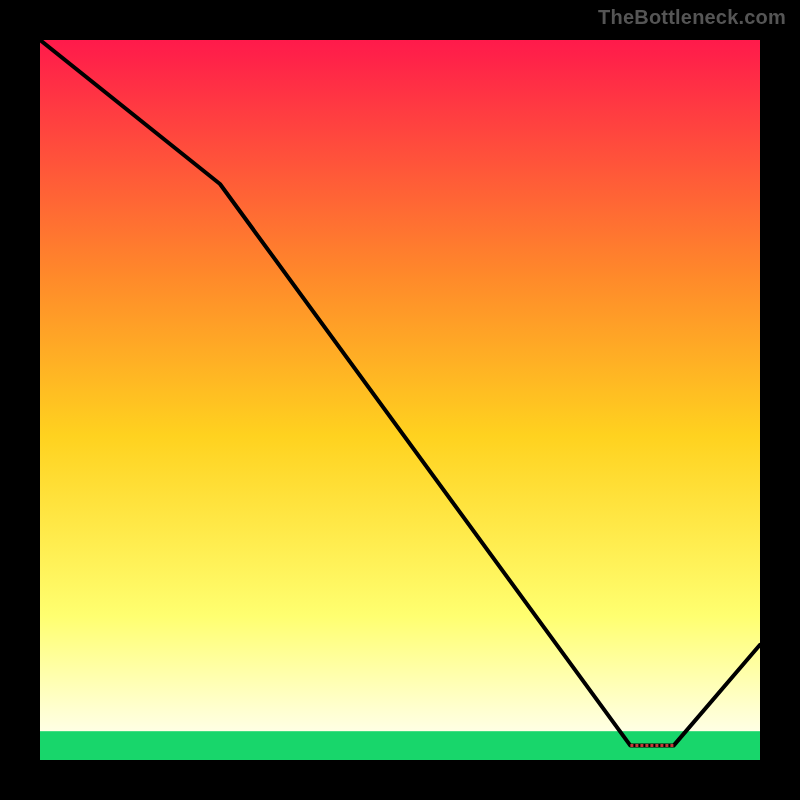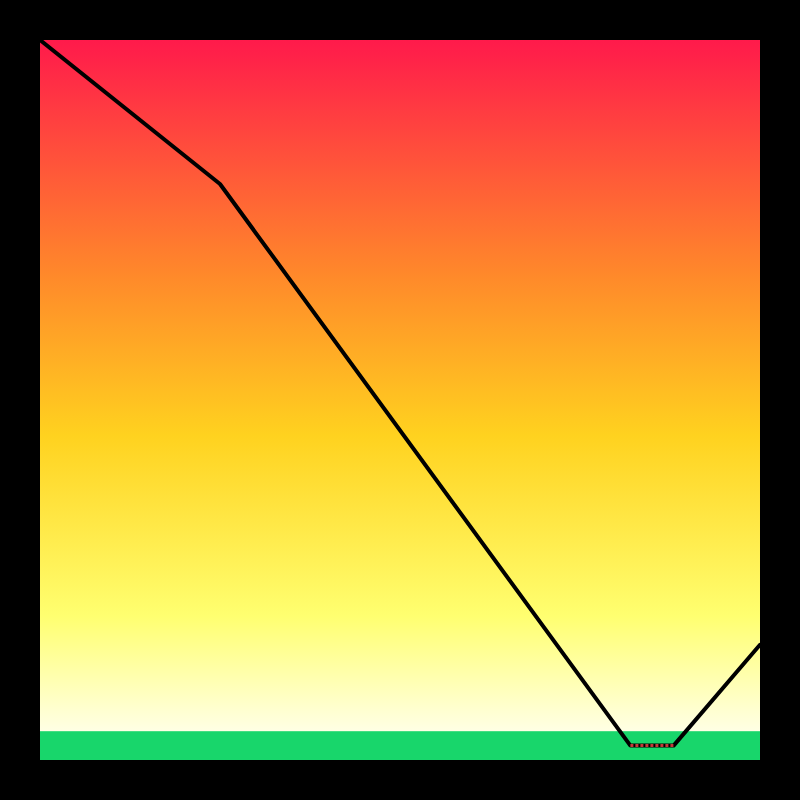--- a/index.html
+++ b/index.html
@@ -46,20 +46,21 @@
     font-size: 11px;
     font-weight: 700;
     letter-spacing: 1px;
     white-space: nowrap;
   }
 </style>
 </head>
 <body>
 
 <div class="frame">
+  <div class="attribution">TheBottleneck.com</div>
 
   <div class="plot">
     <svg viewBox="0 0 720 720" preserveAspectRatio="none">
       <defs>
         <linearGradient id="heat" x1="0" y1="0" x2="0" y2="1">
           <stop id="g0" offset="0%" stop-color="#ff1a4b"></stop>
           <stop id="g1" offset="33%" stop-color="#ff8a2a"></stop>
           <stop id="g2" offset="55%" stop-color="#ffd21f"></stop>
           <stop id="g3" offset="80%" stop-color="#ffff70"></stop>
           <stop id="g4" offset="93%" stop-color="#ffffd0"></stop>

